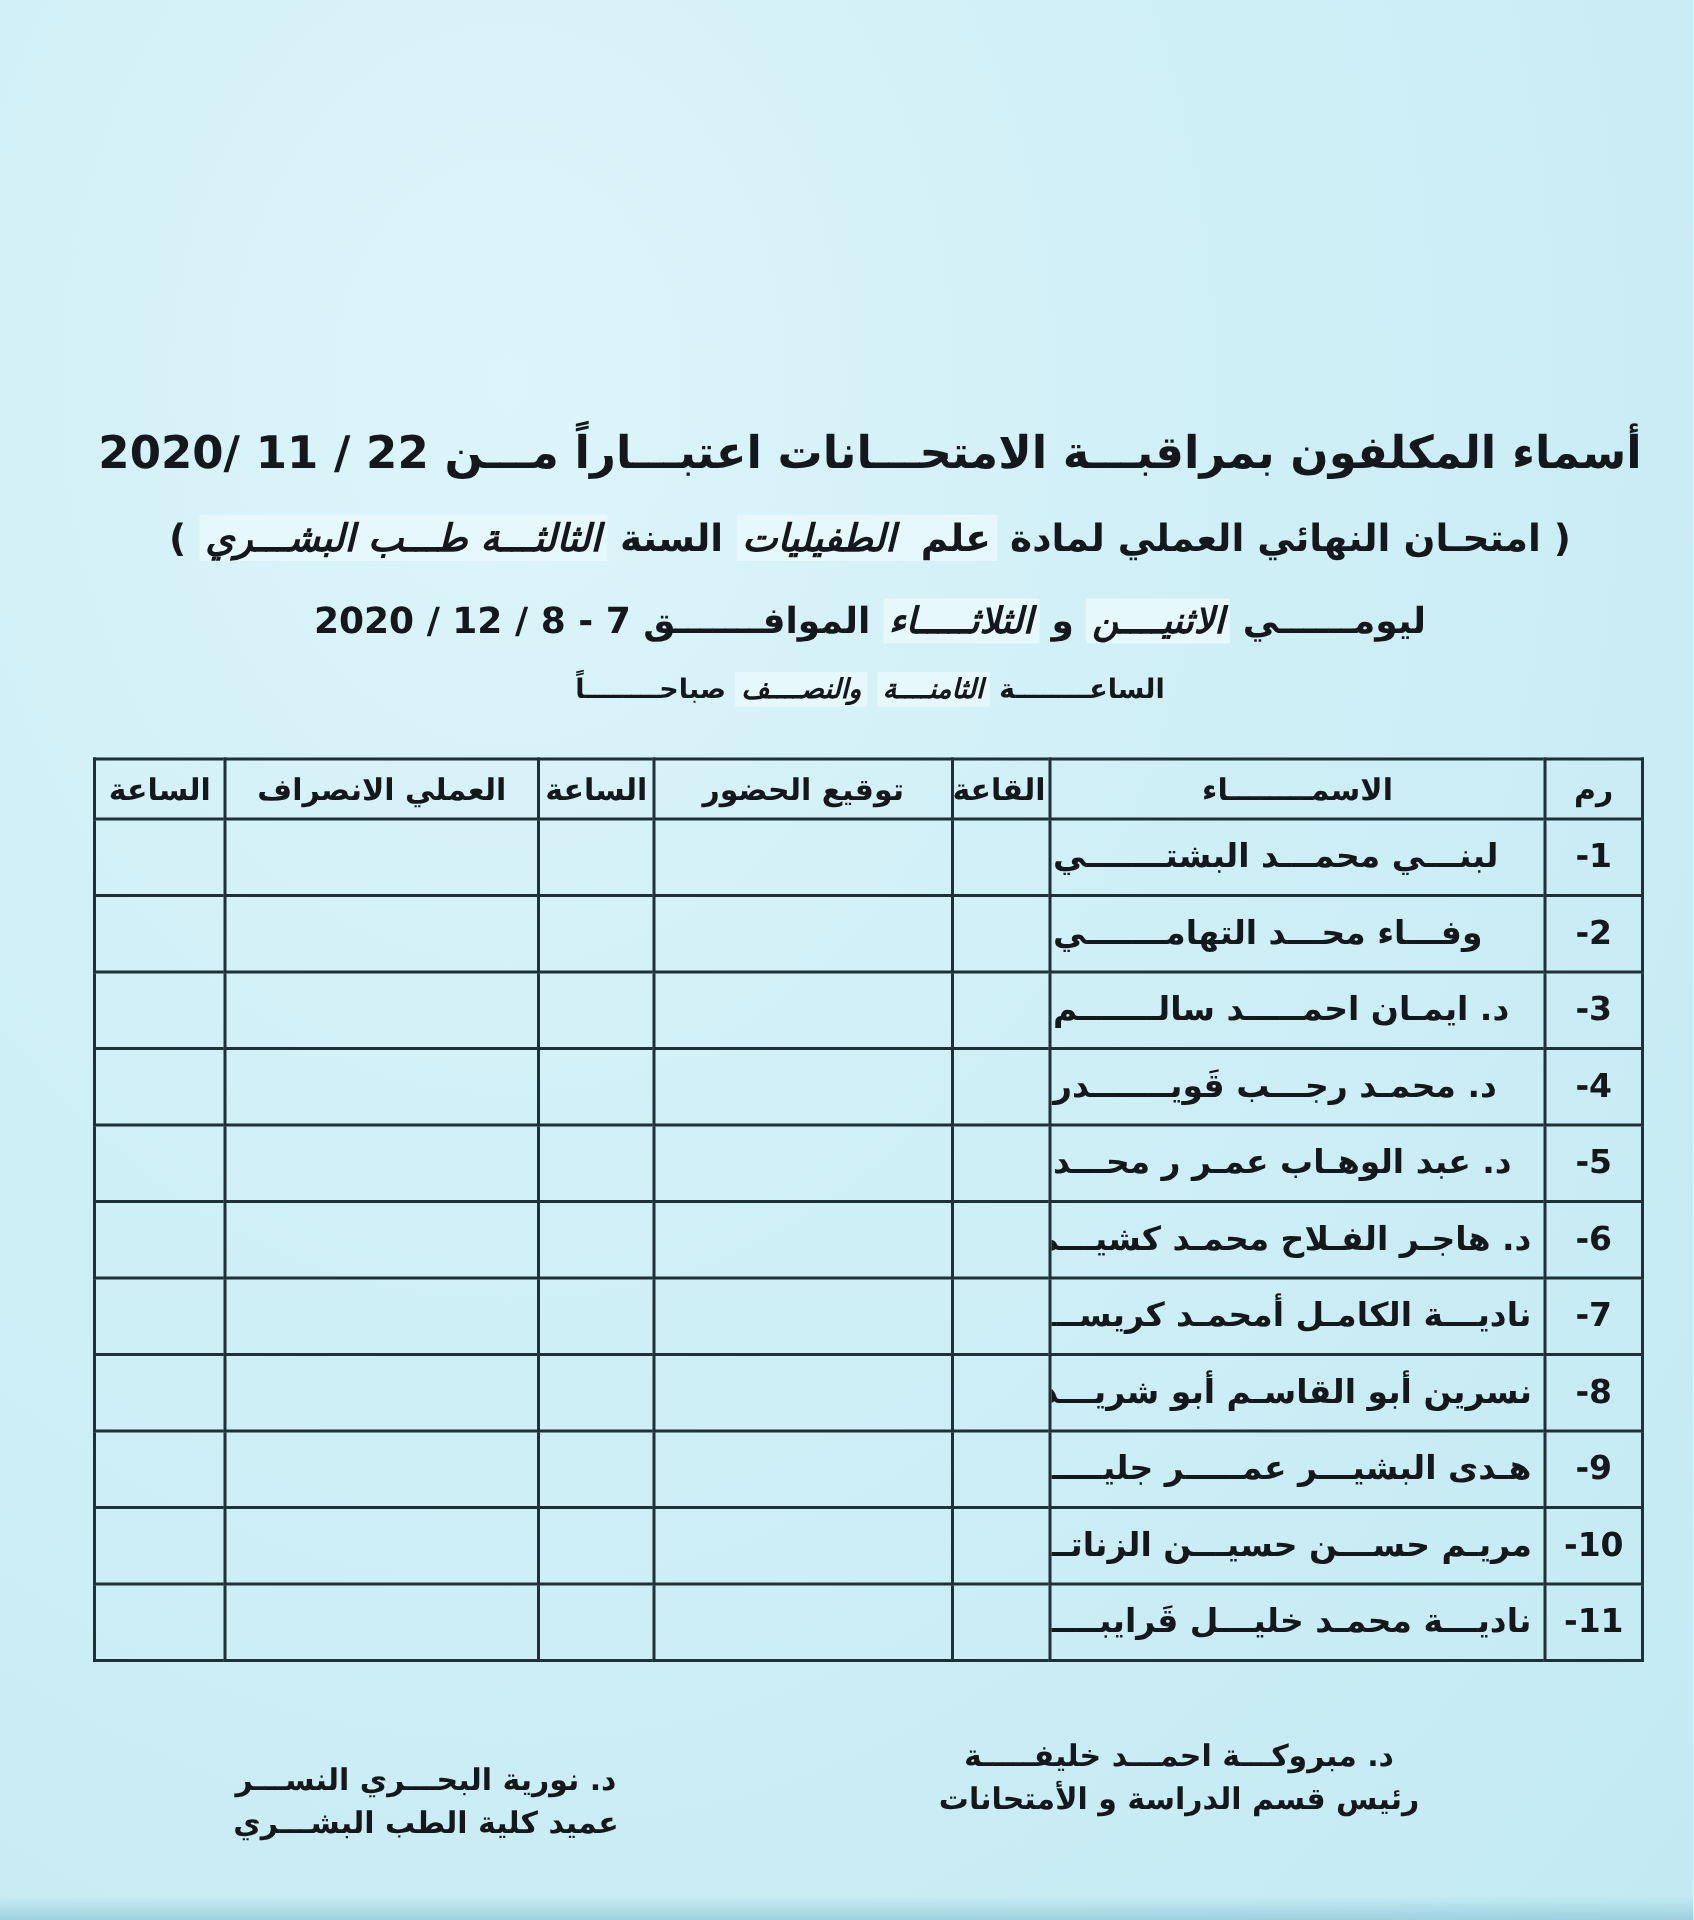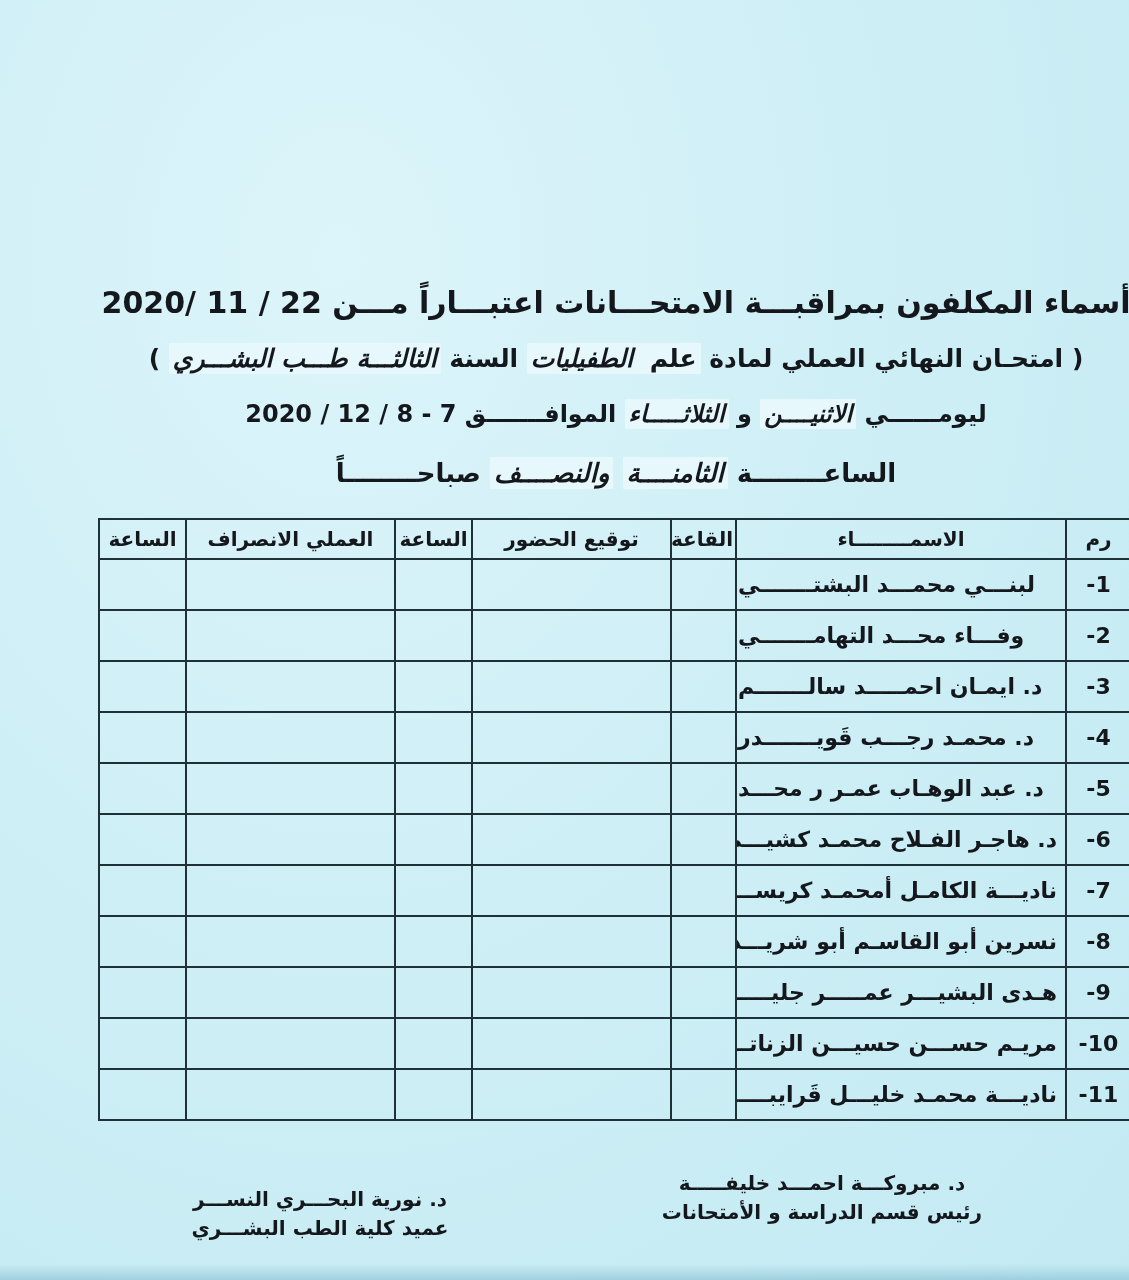--- a/index.html
+++ b/index.html
@@ -14,21 +14,20 @@
     width:1129px;height:1280px;
     font-family:"DejaVu Sans", sans-serif;
     color:var(--ink);
   }
   .paper{
     position:relative;
     width:1129px;height:1280px;
     overflow:hidden;
     background:
       radial-gradient(ellipse at 30% 20%, #dcf5fa 0%, #cfeff6 45%, #c3eaf3 100%);
-    padding-left: 36px;
   }
   .paper::after{
     content:"";
     position:absolute;left:0;right:0;bottom:0;height:16px;
     background:linear-gradient(to bottom, rgba(120,180,198,0) 0%, rgba(110,175,195,.45) 100%);
     pointer-events:none;
   }
   .content{
     position:relative;
     margin-left:64px;
@@ -37,21 +36,21 @@
     direction:rtl;
   }
   .h-line{
     text-align:center;
     font-weight:bold;
     white-space:nowrap;
   }
   .line1{font-size:30px;line-height:40px;letter-spacing:-.5px;}
   .line2{font-size:25px;line-height:40px;margin-top:16px;}
   .line3{font-size:24px;line-height:38px;margin-top:16px;}
-  .line4{font-size:26px;line-height:38px;margin-top:21px;}
+  .line4{font-size:18px;line-height:38px;margin-top:8px;}
   .seg-hl{
     background:var(--hl);
     padding:1px 4px;
     border-radius:1px;
   }
   .seg-italic{font-style:italic;}
   table{
     margin-top:26px;
     width:1032px;
     border-collapse:collapse;

